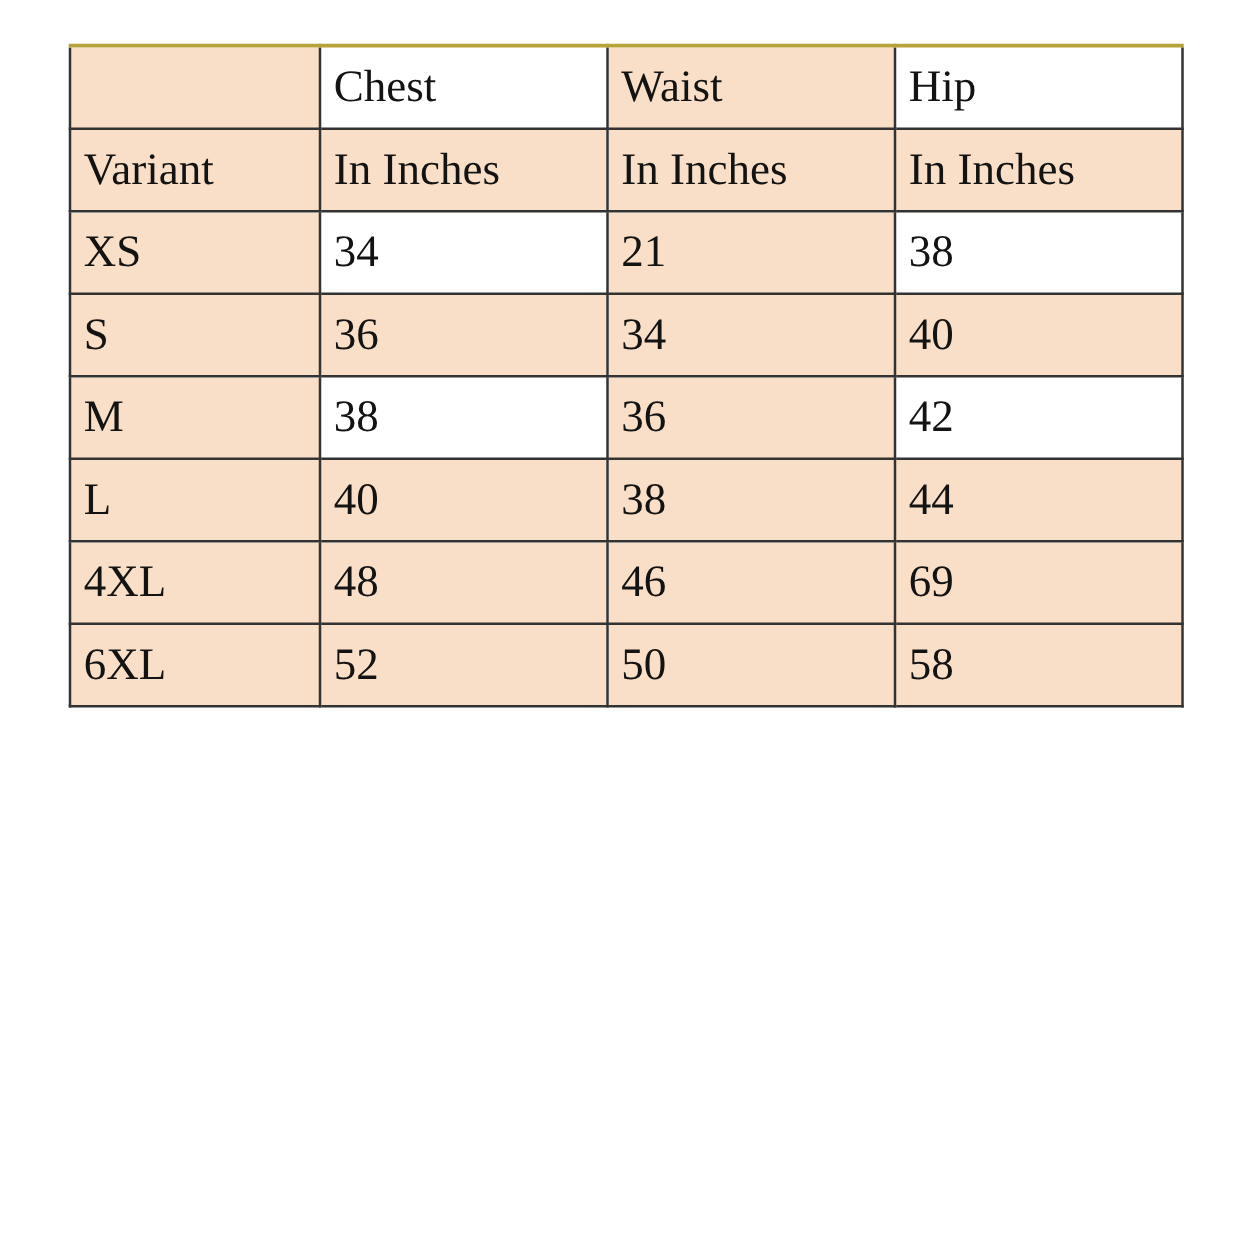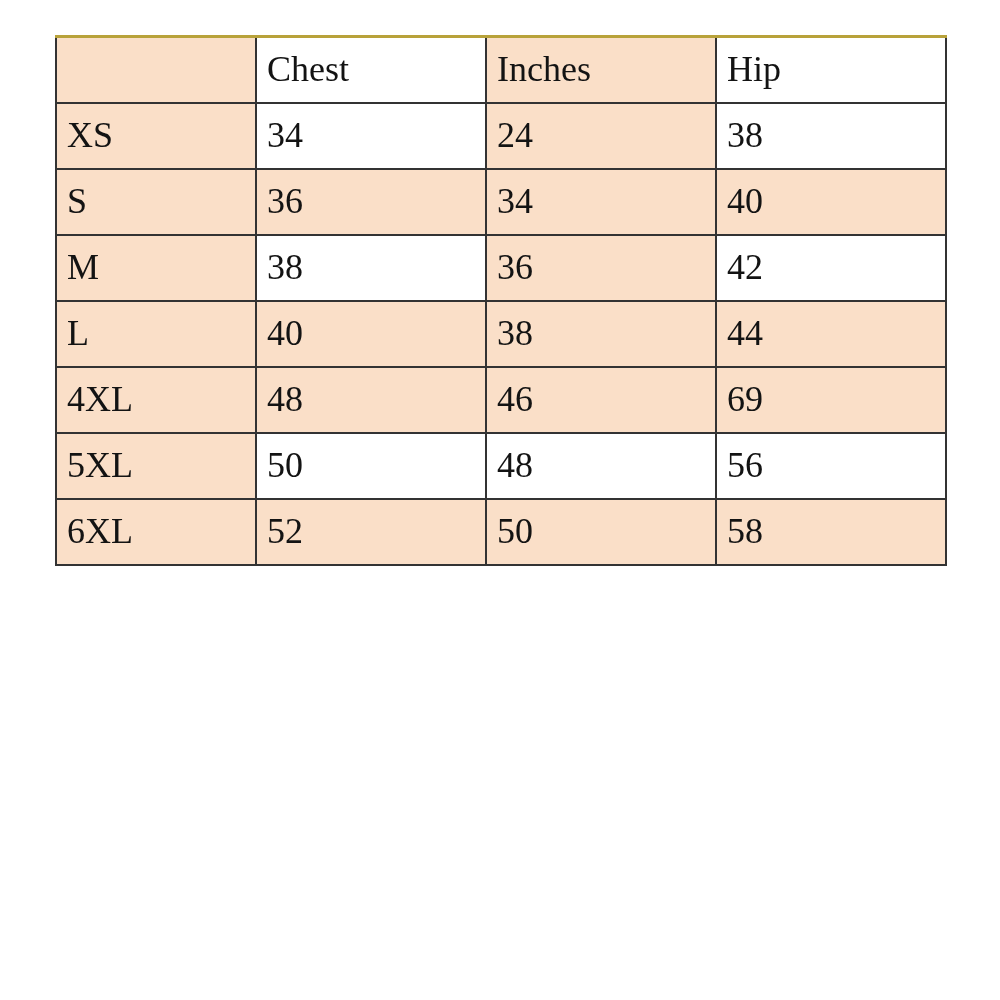--- a/index.html
+++ b/index.html
@@ -66,28 +66,34 @@
 </head>
 <body>
 
 <div id="page">
   <div class="table-wrap">
     <table class="size-chart">
       <tbody>
         <tr class="hdr-row">
           <td class="col-variant empty-cell"></td>
           <td class="col-metric white">Chest</td>
-          <td class="col-metric peach">Inches</td>
+          <td class="col-metric peach">Waist</td>
           <td class="col-metric white">Hip</td>
+        </tr>
+        <tr class="unit-row">
+          <td class="col-variant peach">Variant</td>
+          <td class="col-metric peach">In Inches</td>
+          <td class="col-metric peach">In Inches</td>
+          <td class="col-metric peach">In Inches</td>
         </tr>
 
         <tr>
           <td class="col-variant peach">XS</td>
           <td class="col-metric white">34</td>
-          <td class="col-metric peach">24</td>
+          <td class="col-metric peach">21</td>
           <td class="col-metric white">38</td>
         </tr>
         <tr>
           <td class="col-variant peach">S</td>
           <td class="col-metric peach">36</td>
           <td class="col-metric peach">34</td>
           <td class="col-metric peach">40</td>
         </tr>
         <tr>
           <td class="col-variant peach">M</td>
@@ -101,26 +107,20 @@
           <td class="col-metric peach">38</td>
           <td class="col-metric peach">44</td>
         </tr>
         <tr>
           <td class="col-variant peach">4XL</td>
           <td class="col-metric peach">48</td>
           <td class="col-metric peach">46</td>
           <td class="col-metric peach">69</td>
         </tr>
         <tr>
-          <td class="col-variant peach">5XL</td>
-          <td class="col-metric white">50</td>
-          <td class="col-metric white">48</td>
-          <td class="col-metric white">56</td>
-        </tr>
-        <tr>
           <td class="col-variant peach">6XL</td>
           <td class="col-metric peach">52</td>
           <td class="col-metric peach">50</td>
           <td class="col-metric peach">58</td>
         </tr>
       </tbody>
     </table>
   </div>
 </div>
 

